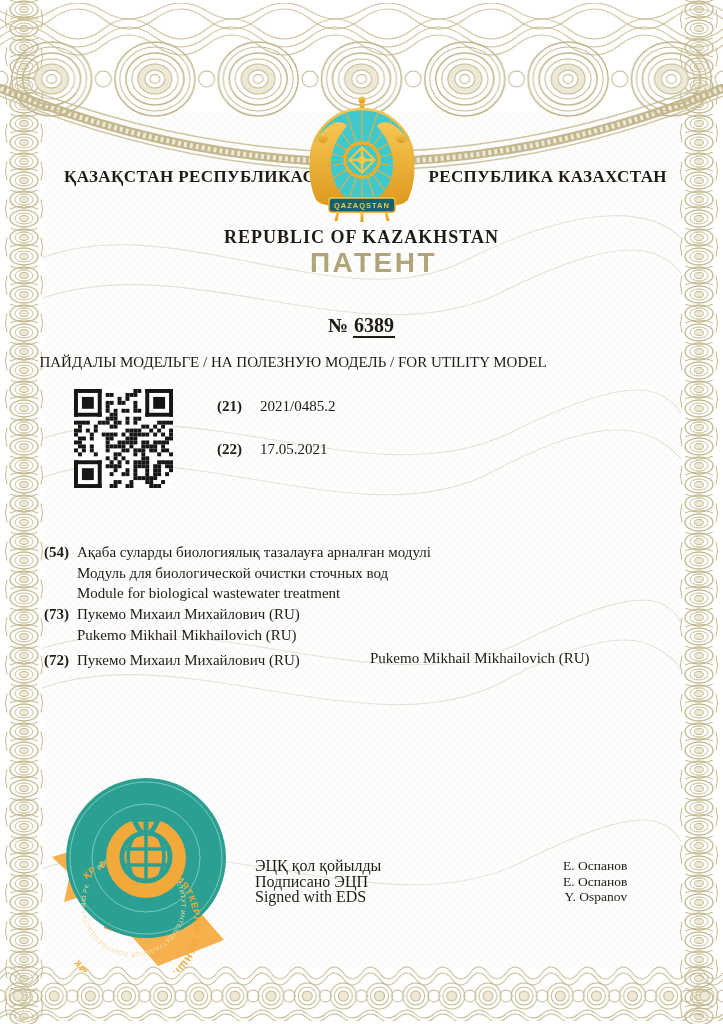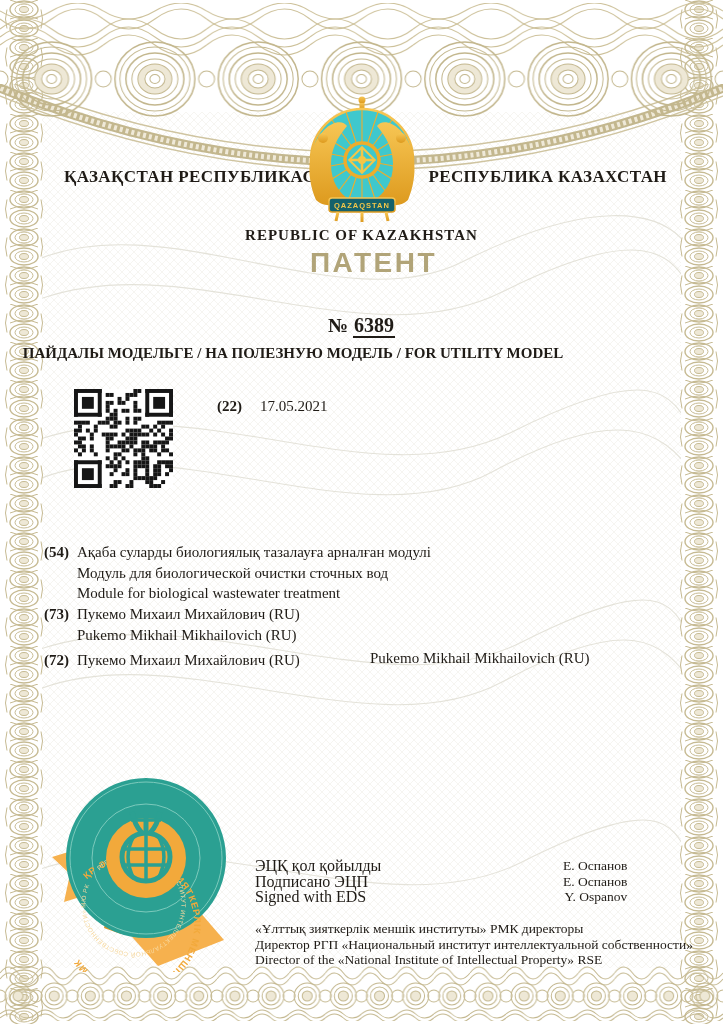--- a/index.html
+++ b/index.html
@@ -12,27 +12,27 @@
   .b-bottom{left:0;top:963px;width:723px;height:58px;}
   .b-left{left:3px;top:0;width:42px;height:1024px;}
   .b-right{right:3px;top:0;width:42px;height:1024px;}
   .arc{left:0;top:84px;width:723px;height:125px;}
   .wm{left:42px;top:112px;width:639px;height:856px;}
   
   .hdr{top:167px;left:0;width:723px;height:24px;font-weight:bold;font-size:17px;letter-spacing:.4px;}
   .hdr .kk{position:absolute;left:64px;top:0;}
   .hdr .ru{position:absolute;right:56px;top:0;}
   .arms{left:296px;top:94px;width:132px;height:130px;}
-  .entitle{top:227px;left:0;width:723px;text-align:center;font-weight:bold;font-size:15px;letter-spacing:1px;}
+  .entitle{top:227px;left:0;width:723px;text-align:center;font-weight:bold;font-size:18px;letter-spacing:1px;}
   .patent-words{top:248px;left:0;width:723px;text-align:center;
     font-family:"Liberation Sans", sans-serif;font-weight:bold;font-size:28px;line-height:29px;
     letter-spacing:2.5px;padding-left:12px;}
   .number{top:314px;left:0;width:723px;text-align:center;font-weight:bold;font-size:20px;}
   .number .num{border-bottom:2px solid #1f1b16;padding:0 1px;}
-  .kind{top:345px;left:0;width:586px;text-align:center;font-weight:bold;font-size:15px;}
+  .kind{top:354px;left:0;width:586px;text-align:center;font-weight:normal;font-size:15px;}
   
   .qr{left:74px;top:389px;width:99px;height:99px;background:#fff;padding:0;}
   .fields{left:217px;top:398px;}
   .frow{height:43px;font-size:15px;}
   .frow .code{font-weight:bold;}
   .frow .val{margin-left:18px;}
   
   .entry{left:0;top:0;width:700px;font-size:15px;line-height:20.5px;}
   .entry .code{position:absolute;left:44px;top:0;font-weight:bold;}
   .entry .lines{position:absolute;left:77px;top:0;width:540px;}
@@ -412,20 +412,23 @@
       <rect x="77.6" y="7.76" width="11.64" height="11.64" fill="#161616"></rect>
       <rect x="0" y="69.84" width="27.16" height="3.88" fill="#161616"></rect>
       <rect x="0" y="93.12" width="27.16" height="3.88" fill="#161616"></rect>
       <rect x="0" y="69.84" width="3.88" height="27.16" fill="#161616"></rect>
       <rect x="23.28" y="69.84" width="3.88" height="27.16" fill="#161616"></rect>
       <rect x="7.76" y="77.6" width="11.64" height="11.64" fill="#161616"></rect>
     </svg>
 
   <div class="abs fields">
     <div class="frow">
+      <span class="code">(21)</span><span class="val">2021/0485.2</span>
+    </div>
+    <div class="frow">
       <span class="code">(22)</span><span class="val">17.05.2021</span>
     </div>
   </div>
 
   <div class="abs entry e54">
     <span class="code">(54)</span>
     <div class="lines">
       <div>Ақаба суларды биологиялық тазалауға арналған модулі</div>
       <div>Модуль для биологической очистки сточных вод</div>
       <div>Module for biological wastewater treatment</div>
@@ -488,19 +491,14 @@
     <div>ЭЦҚ қол қойылды</div>
     <div>Подписано ЭЦП</div>
     <div>Signed with EDS</div>
   </div>
   <div class="abs sig-names">
     <div>Е. Оспанов</div>
     <div>Е. Оспанов</div>
     <div>Y. Ospanov</div>
   </div>
 
-  <div class="abs director">
-    <div>«Ұлттық зияткерлік меншік институты» РМК директоры</div>
-    <div>Директор РГП «Национальный институт интеллектуальной собственности»</div>
-    <div>Director of the «National Institute of Intellectual Property» RSE</div>
-  </div>
 
 </div>
 
 </body></html>

